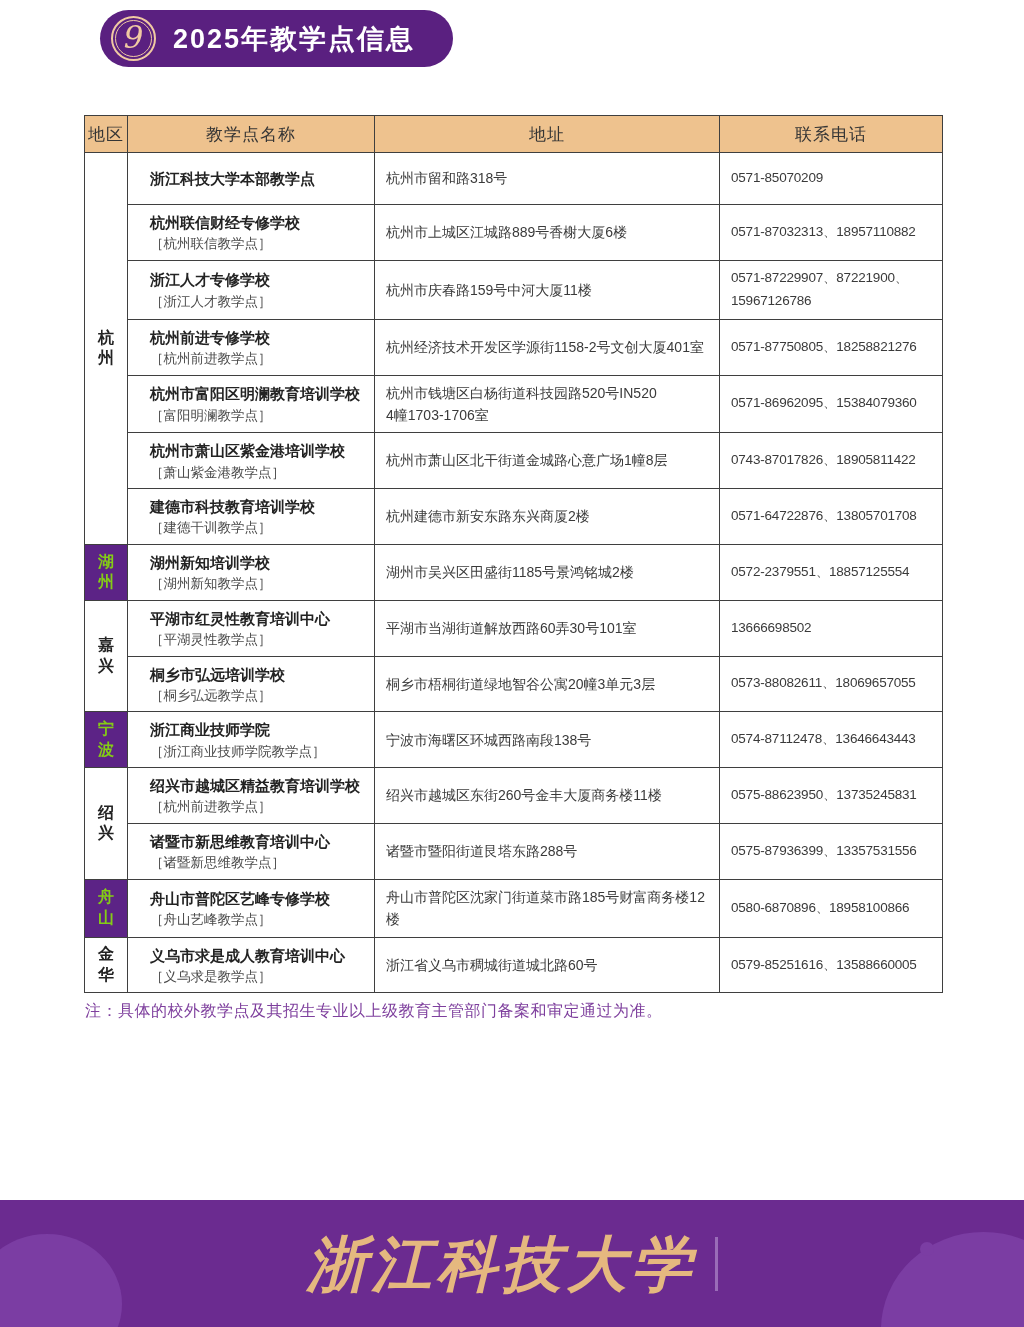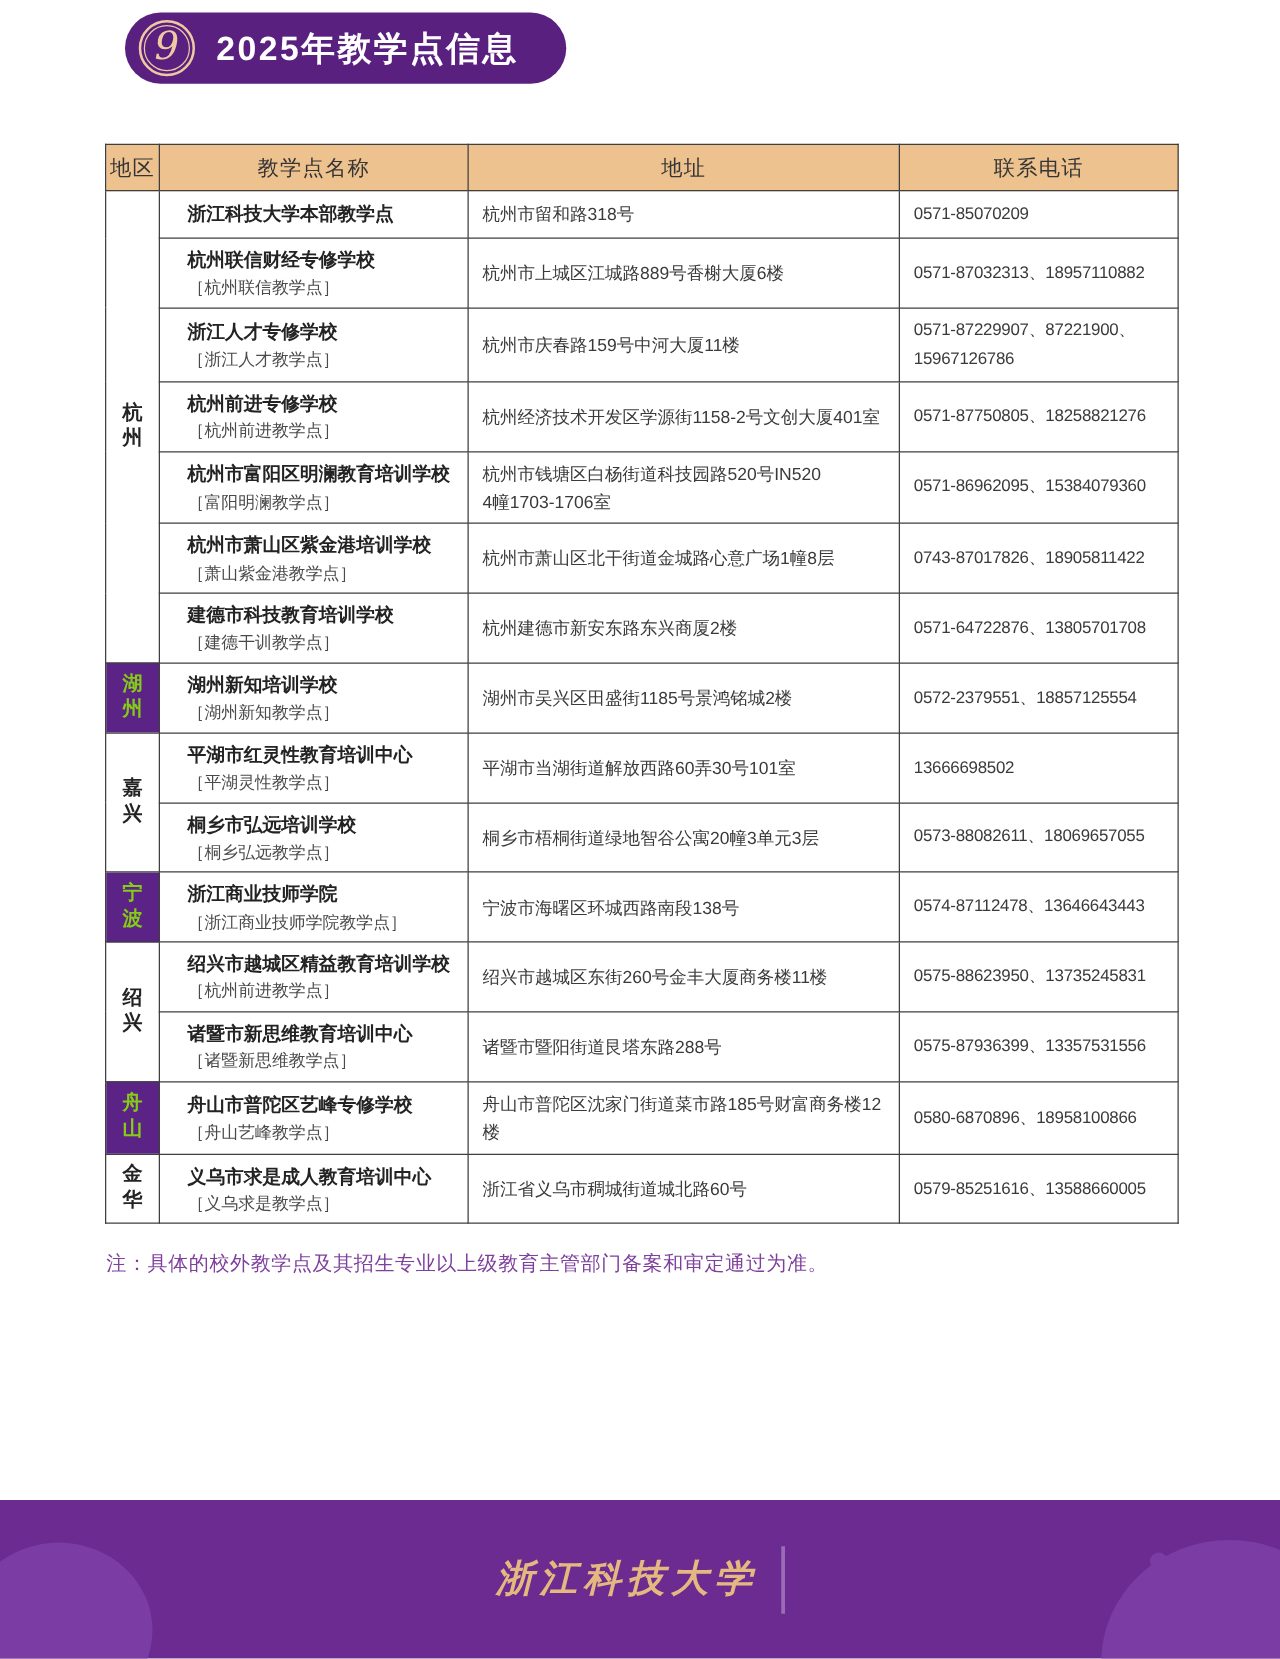--- a/index.html
+++ b/index.html
@@ -30,21 +30,21 @@
   .badge-title { color:#ffffff; font-size:27px; font-weight:bold; letter-spacing:2px; }
 
   
   .table-wrap { position:absolute; left:84px; top:115px; }
   table.info { border-collapse:collapse; table-layout:fixed; width:858px; }
   .info th, .info td { border:1px solid #3f3f3f; vertical-align:middle; }
   .info th {
     background:#eec28e; color:#353535; font-size:17px; font-weight:normal;
     height:37px; text-align:center; letter-spacing:1px;
   }
-  .info td { height:38px; }
+  .info td { height:52px; }
   .name-cell { padding:6px 8px 6px 22px; }
   .school { font-size:15px; font-weight:bold; color:#232323; line-height:1.55; }
   .sub { font-size:13.5px; color:#4a4a4a; line-height:1.45; }
   .addr-cell {
     padding:6px 8px 6px 11px; font-size:14px; color:#3a3a3a;
     white-space:pre-line; line-height:1.6;
   }
   .phone-cell {
     padding:6px 4px 6px 11px; font-size:13.5px; color:#3a3a3a;
     white-space:pre-line; line-height:1.7; letter-spacing:-0.2px;
@@ -66,21 +66,21 @@
   }
   .blob { position:absolute; background:#7b3da3; border-radius:50%; }
   .blob-left  { left:-28px; top:34px; width:150px; height:140px; }
   .blob-right { right:-62px; top:32px; width:205px; height:195px; }
   .blob-dot   { right:90px; top:42px; width:14px; height:14px; }
   .footer-content {
     position:absolute; inset:0; display:flex; align-items:center; justify-content:center; gap:18px;
   }
   .footer-logo {
     font-family:"DejaVu Serif", serif; font-style:italic; font-weight:bold;
-    font-size:30px; color:#e5b87f; letter-spacing:5px; line-height:1;
+    font-size:60px; color:#e5b87f; letter-spacing:5px; line-height:1;
   }
   .footer-divider { width:3px; height:54px; background:#9a6cb8; }
   .footer-tagline { font-size:21px; color:#ffffff; letter-spacing:4px; margin-bottom:5px; }
   .footer-subtitle { font-size:25px; color:#ffffff; font-weight:bold; letter-spacing:1px; }
 </style>
 </head>
 <body>
 
 <div class="page">
 

